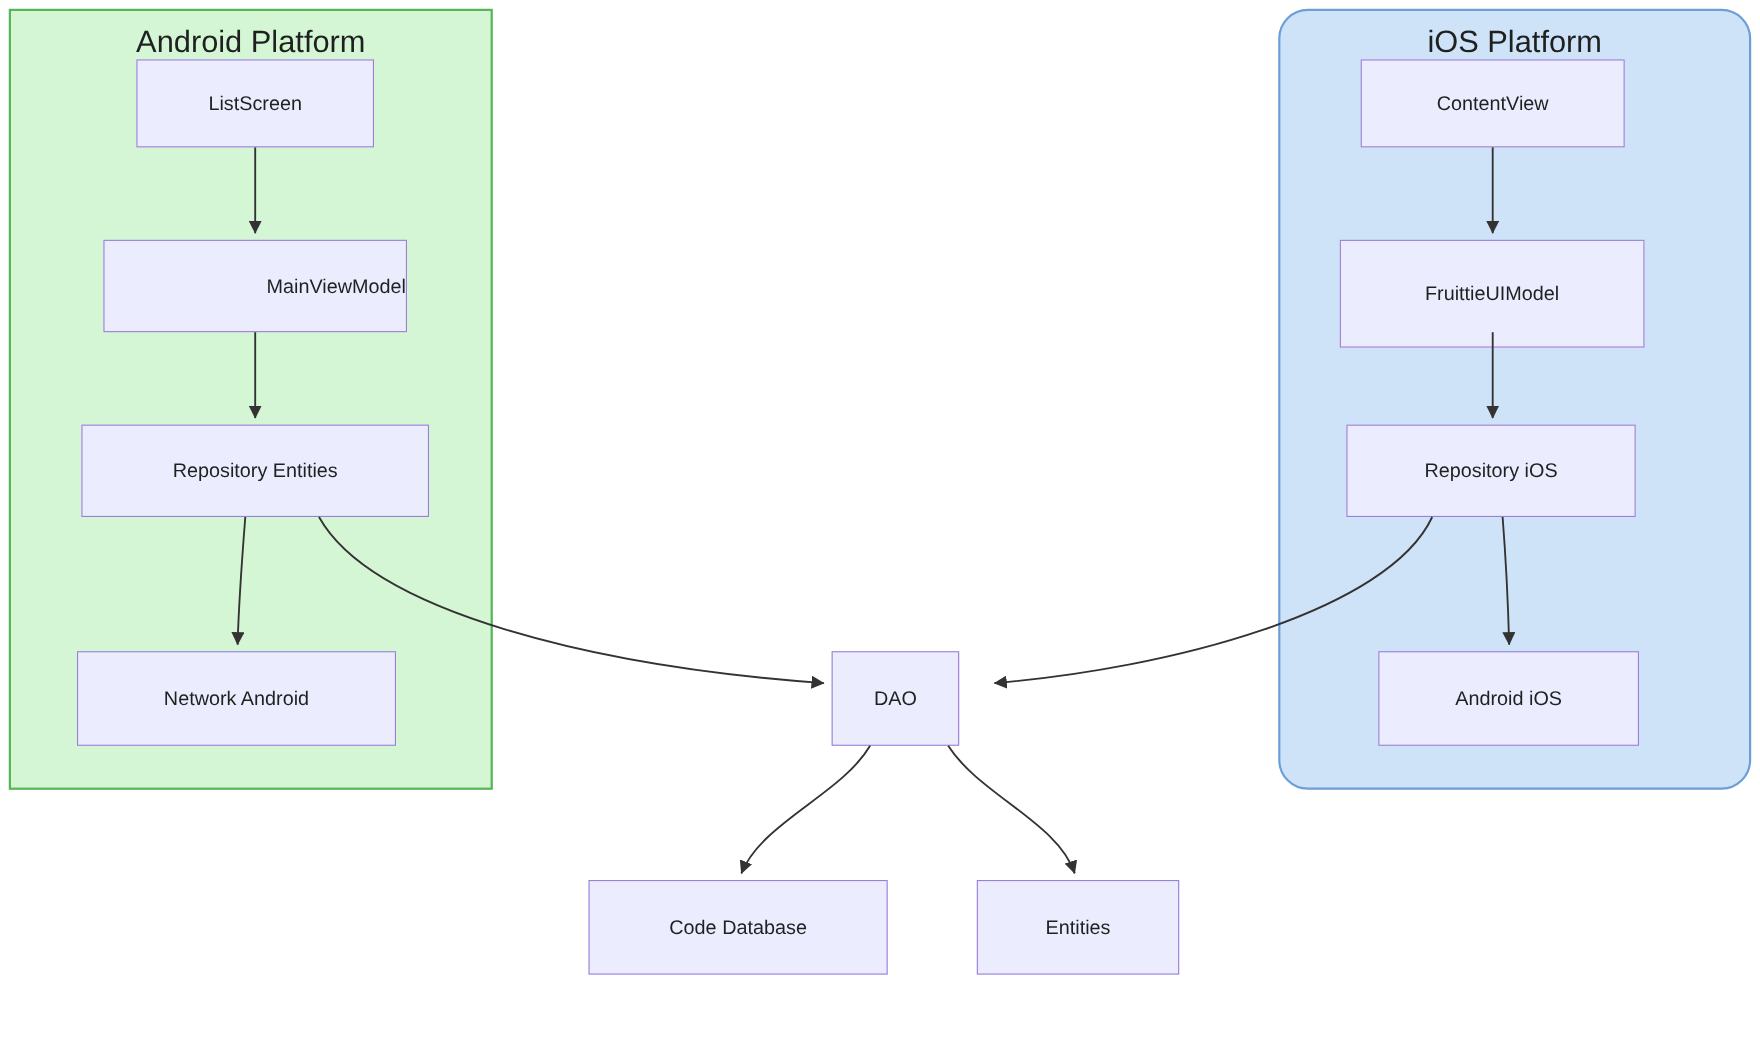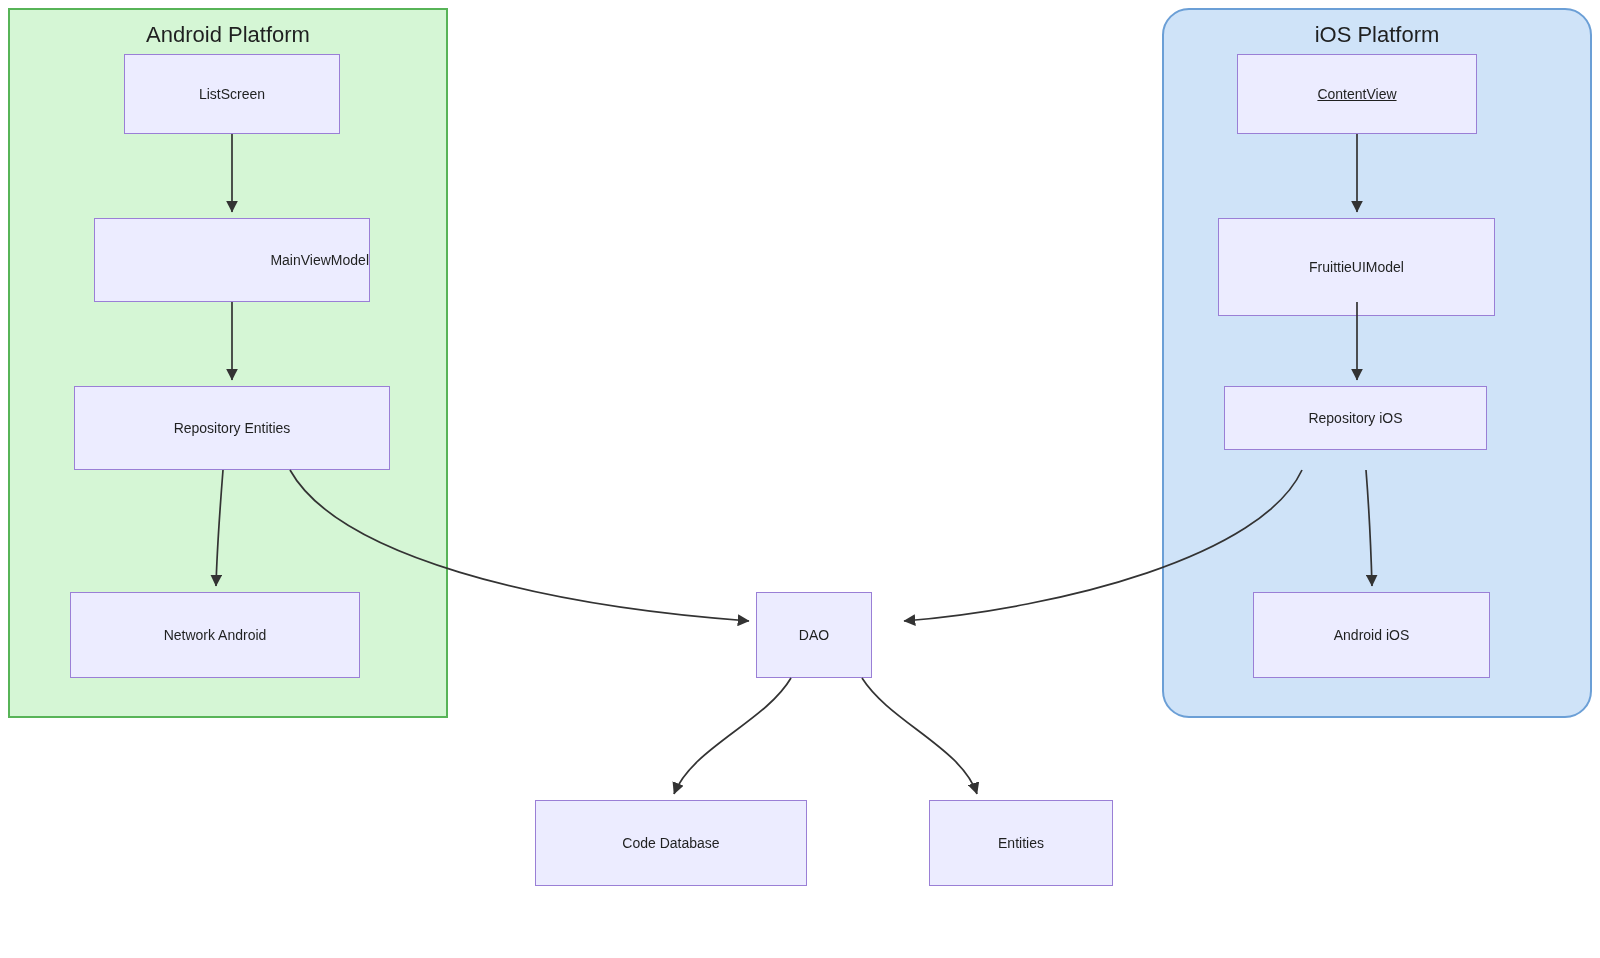--- a/index.html
+++ b/index.html
@@ -21,32 +21,32 @@
   .group-android { background: var(--android-fill, #d5f6d5); border-color: var(--android-border, #57b457); }
   .group-ios     { background: var(--ios-fill, #cfe3f8);     border-color: var(--ios-border, #6b9fd6); }
   .group-kmp     { background: var(--kmp-fill, #e9d3f7);     border-color: var(--kmp-border, #aa55d9); }
 
   .group-title {
     position: absolute;
     top: 12px;
     left: 0;
     width: 100%;
     text-align: center;
-    font-size: 22px;
+    font-size: 28px;
     color: var(--text-color, #1f2020);
   }
 
   .node {
     position: absolute;
     background: var(--node-fill, #ececff);
     border: 1.5px solid var(--node-border, #9a7fd6);
     display: flex;
     align-items: center;
     justify-content: center;
-    font-size: 14px;
+    font-size: 18px;
     text-align: center;
     color: var(--text-color, #1f2020);
   }
 
   .edges {
     position: absolute;
     inset: 0;
     pointer-events: none;
   }
   .edge {
@@ -78,45 +78,45 @@
   </div>
 
   <div class="node" style="left:74px; top:386px; width:316px; height:84px;">
     <span>Repository Entities</span>
   </div>
 
   <div class="node" style="left:70px; top:592px; width:290px; height:86px;">
     <span>Network Android</span>
   </div>
 
-  <div class="node" style="left:1237px; top:54px; width:240px; height:80px;text-decoration:underline;">
+  <div class="node" style="left:1237px; top:54px; width:240px; height:80px;">
     <span>ContentView</span>
   </div>
 
   <div class="node" style="left:1218px; top:218px; width:277px; height:98px;">
     <span>FruittieUIModel</span>
   </div>
 
-  <div class="node" style="left:1224px; top:386px; width:263px; height:64px;">
+  <div class="node" style="left:1224px; top:386px; width:263px; height:84px;">
     <span>Repository iOS</span>
   </div>
 
   <div class="node" style="left:1253px; top:592px; width:237px; height:86px;">
     <span>Android iOS</span>
   </div>
 
   <div class="node" style="left:756px; top:592px; width:116px; height:86px;">
     <span>DAO</span>
   </div>
 
   <div class="node" style="left:535px; top:800px; width:272px; height:86px;">
     <span>Code Database</span>
   </div>
 
-  <div class="node" style="left:888px; top:800px; width:184px; height:86px;margin-left:41px;">
+  <div class="node" style="left:888px; top:800px; width:184px; height:86px;">
     <span>Entities</span>
   </div>
 
   <svg class="edges" width="1600" height="958" viewBox="0 0 1600 958" xmlns="http://www.w3.org/2000/svg">
     <defs>
       <marker id="arrowhead" viewBox="0 0 10 10" refX="9.5" refY="5" markerWidth="7" markerHeight="7" orient="auto-start-reverse">
         <path d="M 0 0 L 10 5 L 0 10 z" fill="#333333"></path>
       </marker>
     </defs>
 

